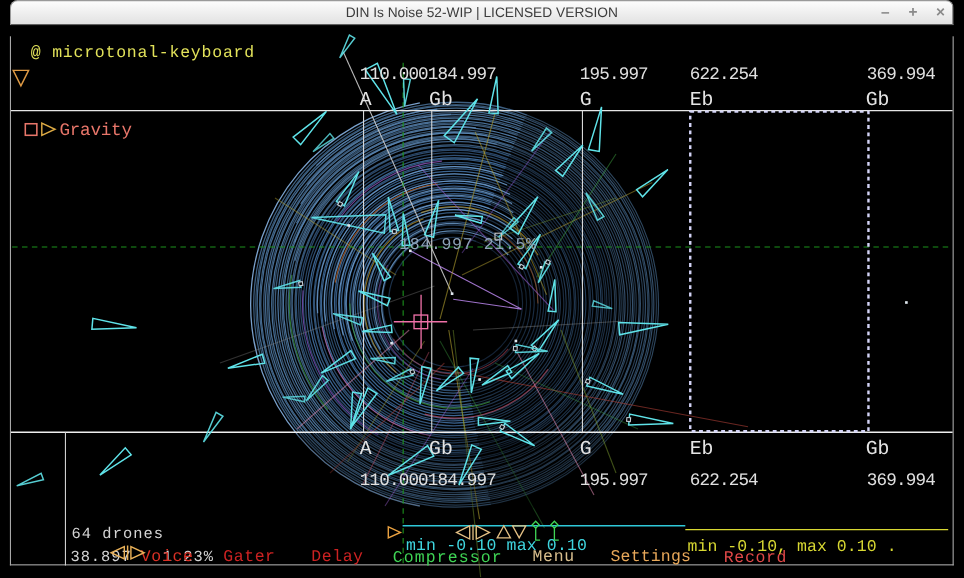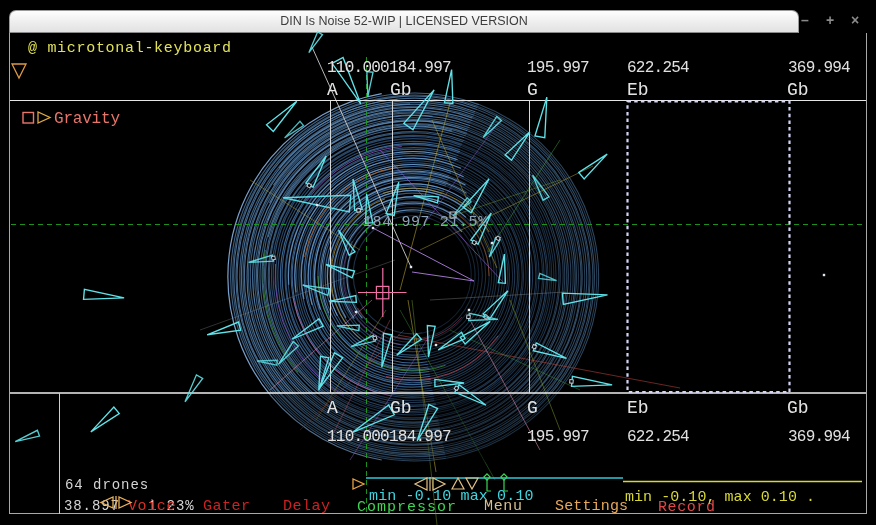--- a/index.html
+++ b/index.html
@@ -1,15 +1,15 @@
 <!DOCTYPE html>
 <html><head><meta charset="utf-8"><style>
 html,body{margin:0;padding:0;background:#000;width:876px;height:525px;overflow:hidden}
 #wrap{position:relative;width:876px;height:525px;background:#000}
-#titlebar{position:absolute;left:9px;top:10px;width:790px;height:23px;
+#titlebar{position:absolute;left:9px;top:0;width:858px;height:23px;
   background:linear-gradient(#fdfdfd,#ececec 60%,#e2e2e2);border:1px solid #9a9a9a;border-bottom:1px solid #8a8a8a;
   border-radius:7px 7px 0 0;box-sizing:border-box}
 #title{position:absolute;left:0;right:0;top:3px;text-align:center;font:12.5px "Liberation Sans",sans-serif;color:#3c3c3c}
 .btn{position:absolute;top:1px;font:bold 14px "Liberation Sans",sans-serif;color:#8a8a8a}
 #body{position:absolute;left:9px;top:33px;width:858px;height:481px;background:#000;
   border-left:1.5px solid #a8a8a8;border-right:1.5px solid #a8a8a8;border-bottom:1.5px solid #a8a8a8;box-sizing:border-box}
 #gfx{position:absolute;left:0;top:0}
 </style></head><body>
 <div id="wrap">
 <div id="titlebar">

